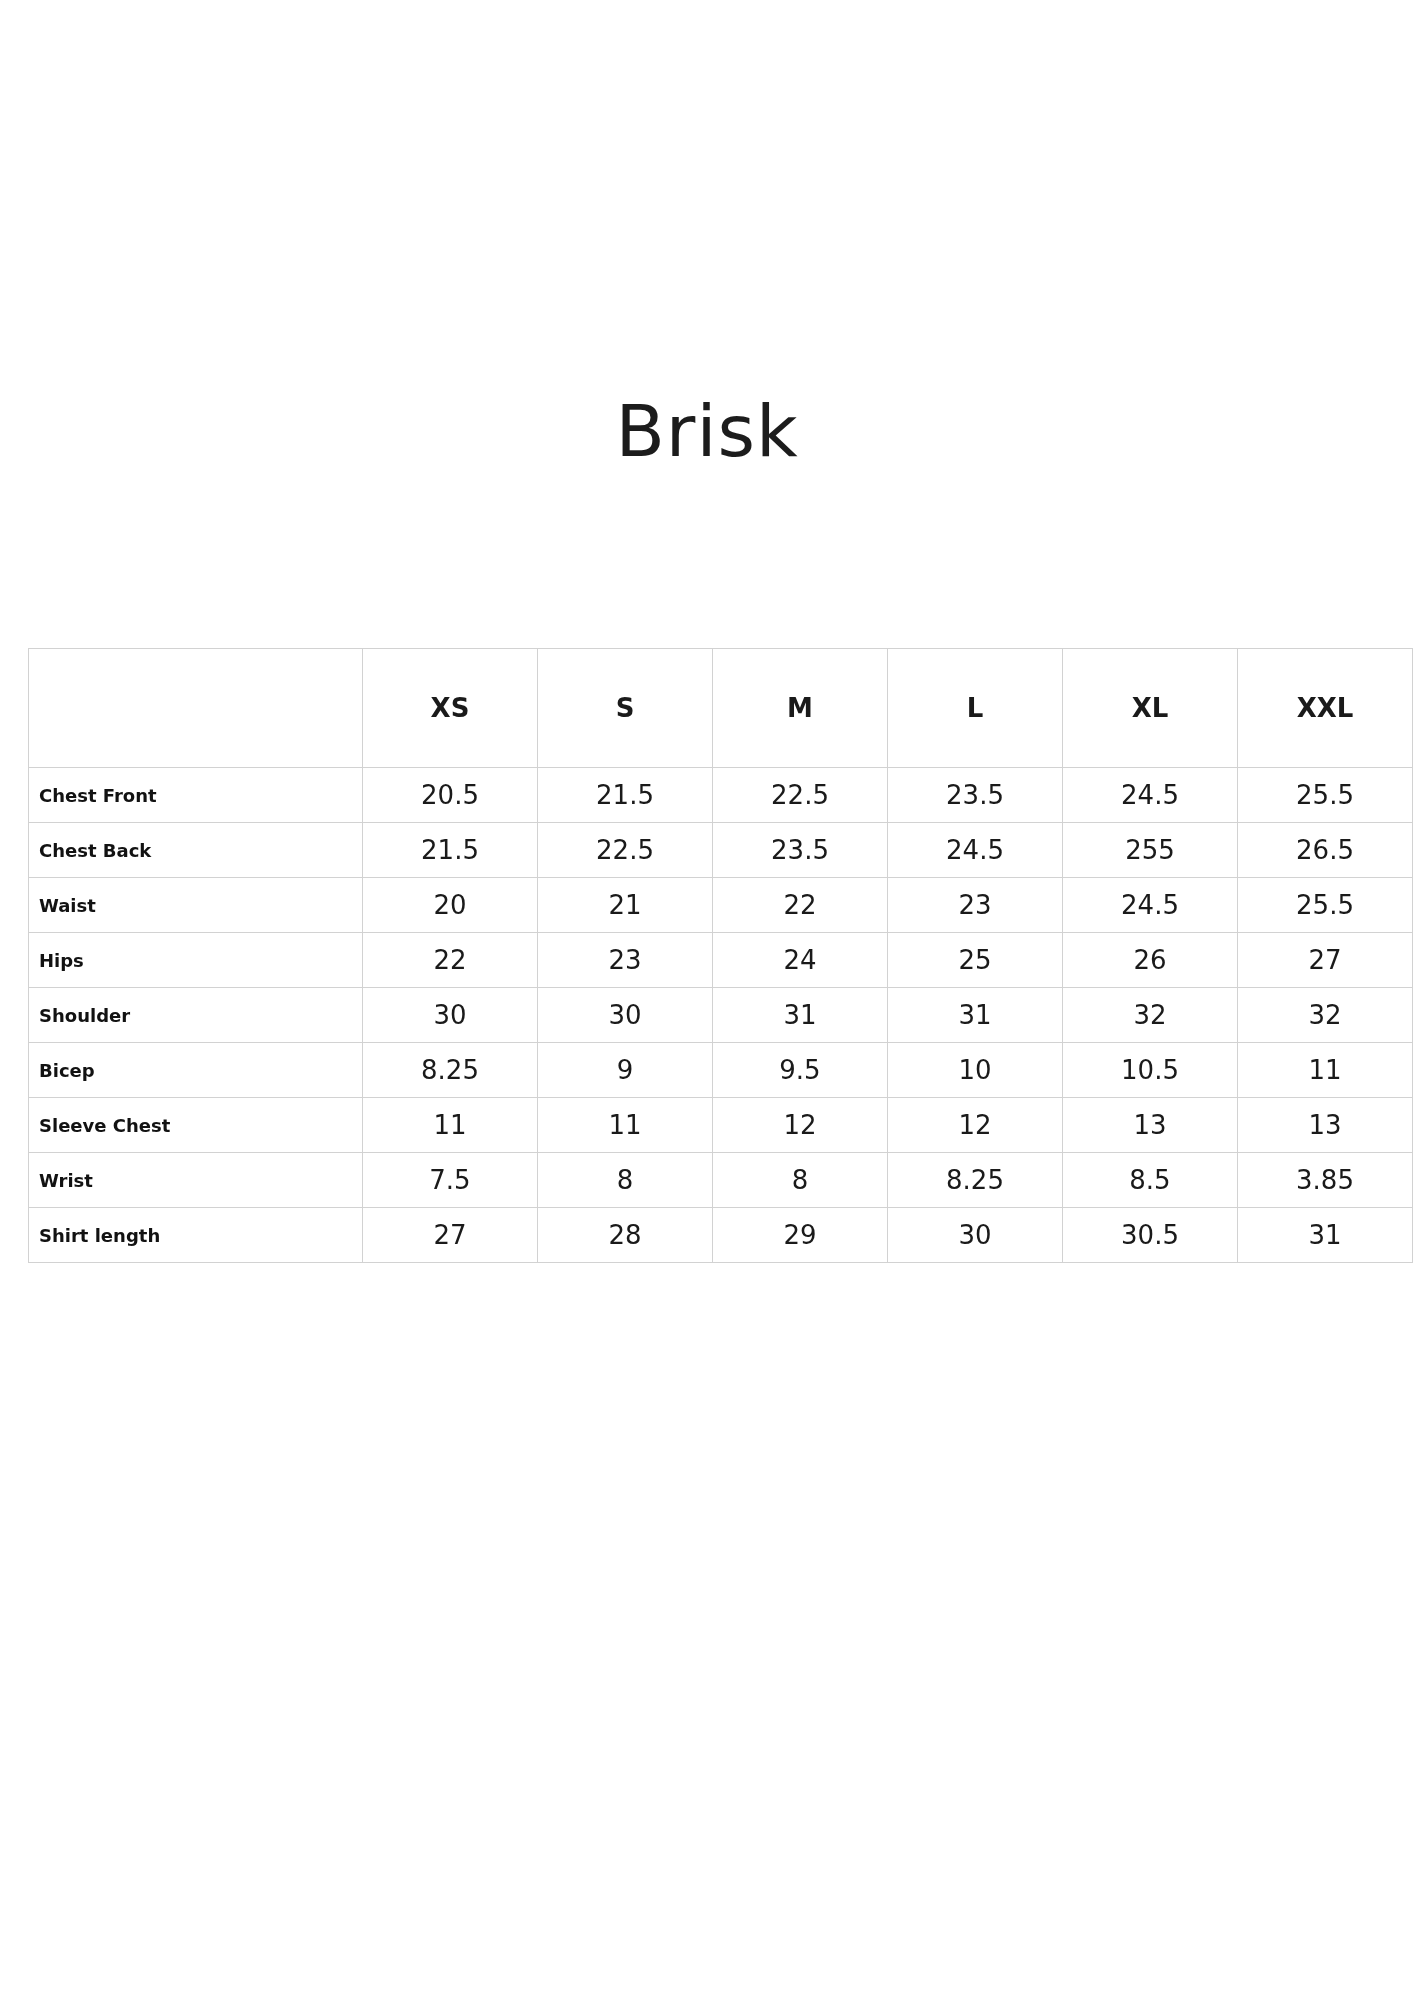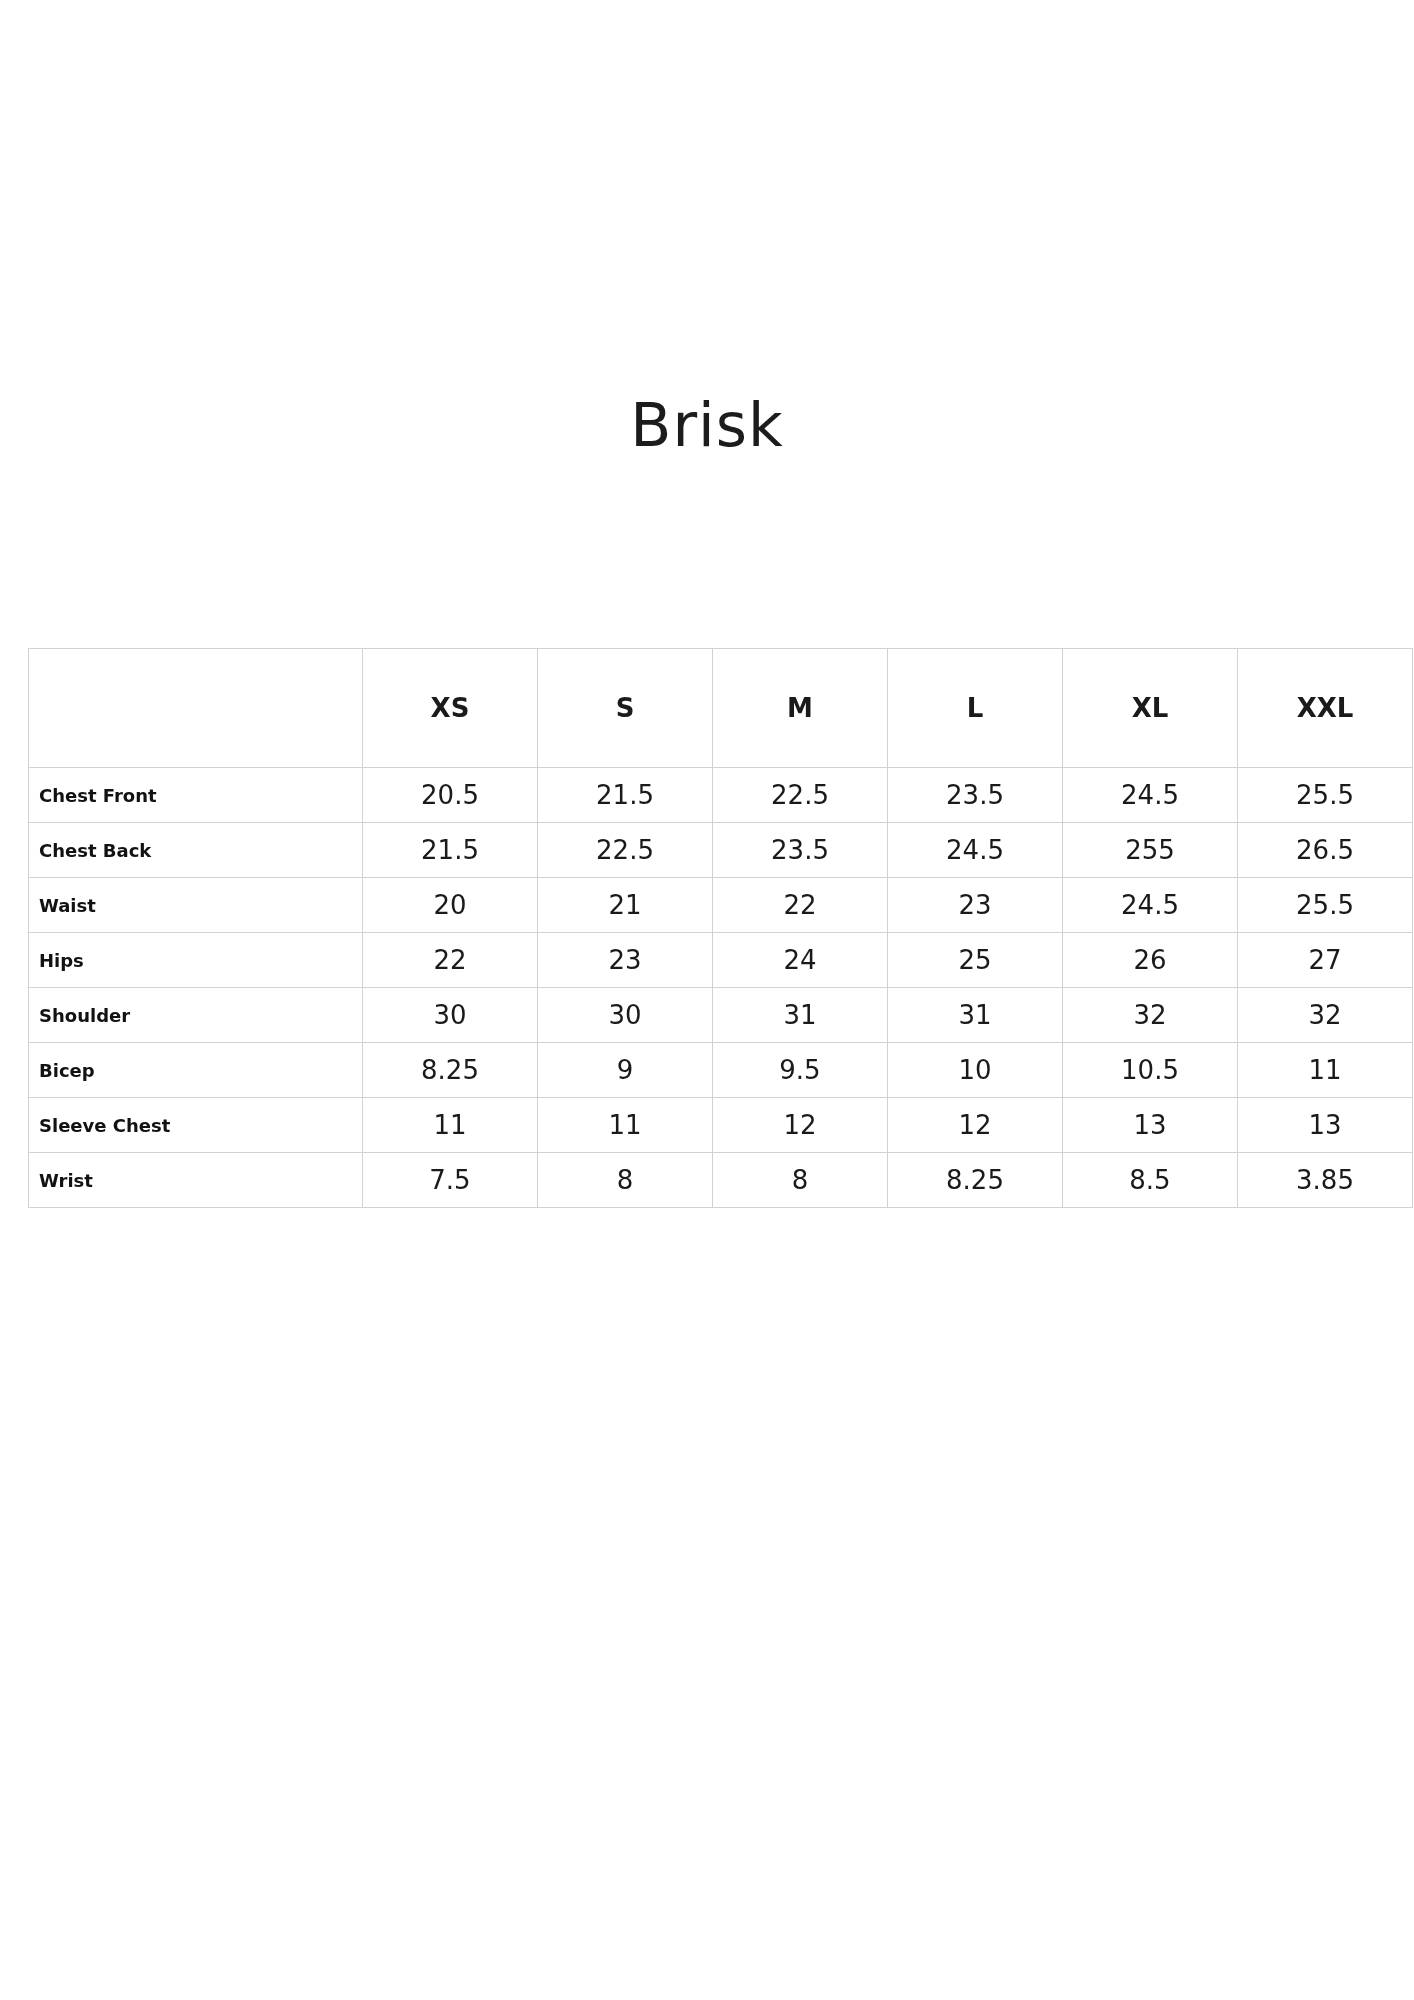--- a/index.html
+++ b/index.html
@@ -26,21 +26,21 @@
   .brand-wrap {
     position: absolute;
     top: 395px;
     left: 0;
     width: 1414px;
     text-align: center;
   }
   .brand {
     display: inline-block;
     font-family: "DejaVu Sans", sans-serif;
-    font-size: 60px;
+    font-size: 72px;
     font-weight: 400;
     letter-spacing: 1px;
     color: #1c1c1c;
     line-height: 1;
   }
 
   .table-wrap {
     position: absolute;
     top: 648px;
     left: 16px;
@@ -200,17 +200,26 @@
         </tr>
         <tr>
           <th class="row-label">Wrist</th>
           <td class="value">7.5</td>
           <td class="value">8</td>
           <td class="value">8</td>
           <td class="value">8.25</td>
           <td class="value">8.5</td>
           <td class="value">3.85</td>
         </tr>
+        <tr>
+          <th class="row-label">Shirt length</th>
+          <td class="value">27</td>
+          <td class="value">28</td>
+          <td class="value">29</td>
+          <td class="value">30</td>
+          <td class="value">30.5</td>
+          <td class="value">31</td>
+        </tr>
       </tbody>
     </table>
   </div>
 
 </div>
 
 </body></html>

